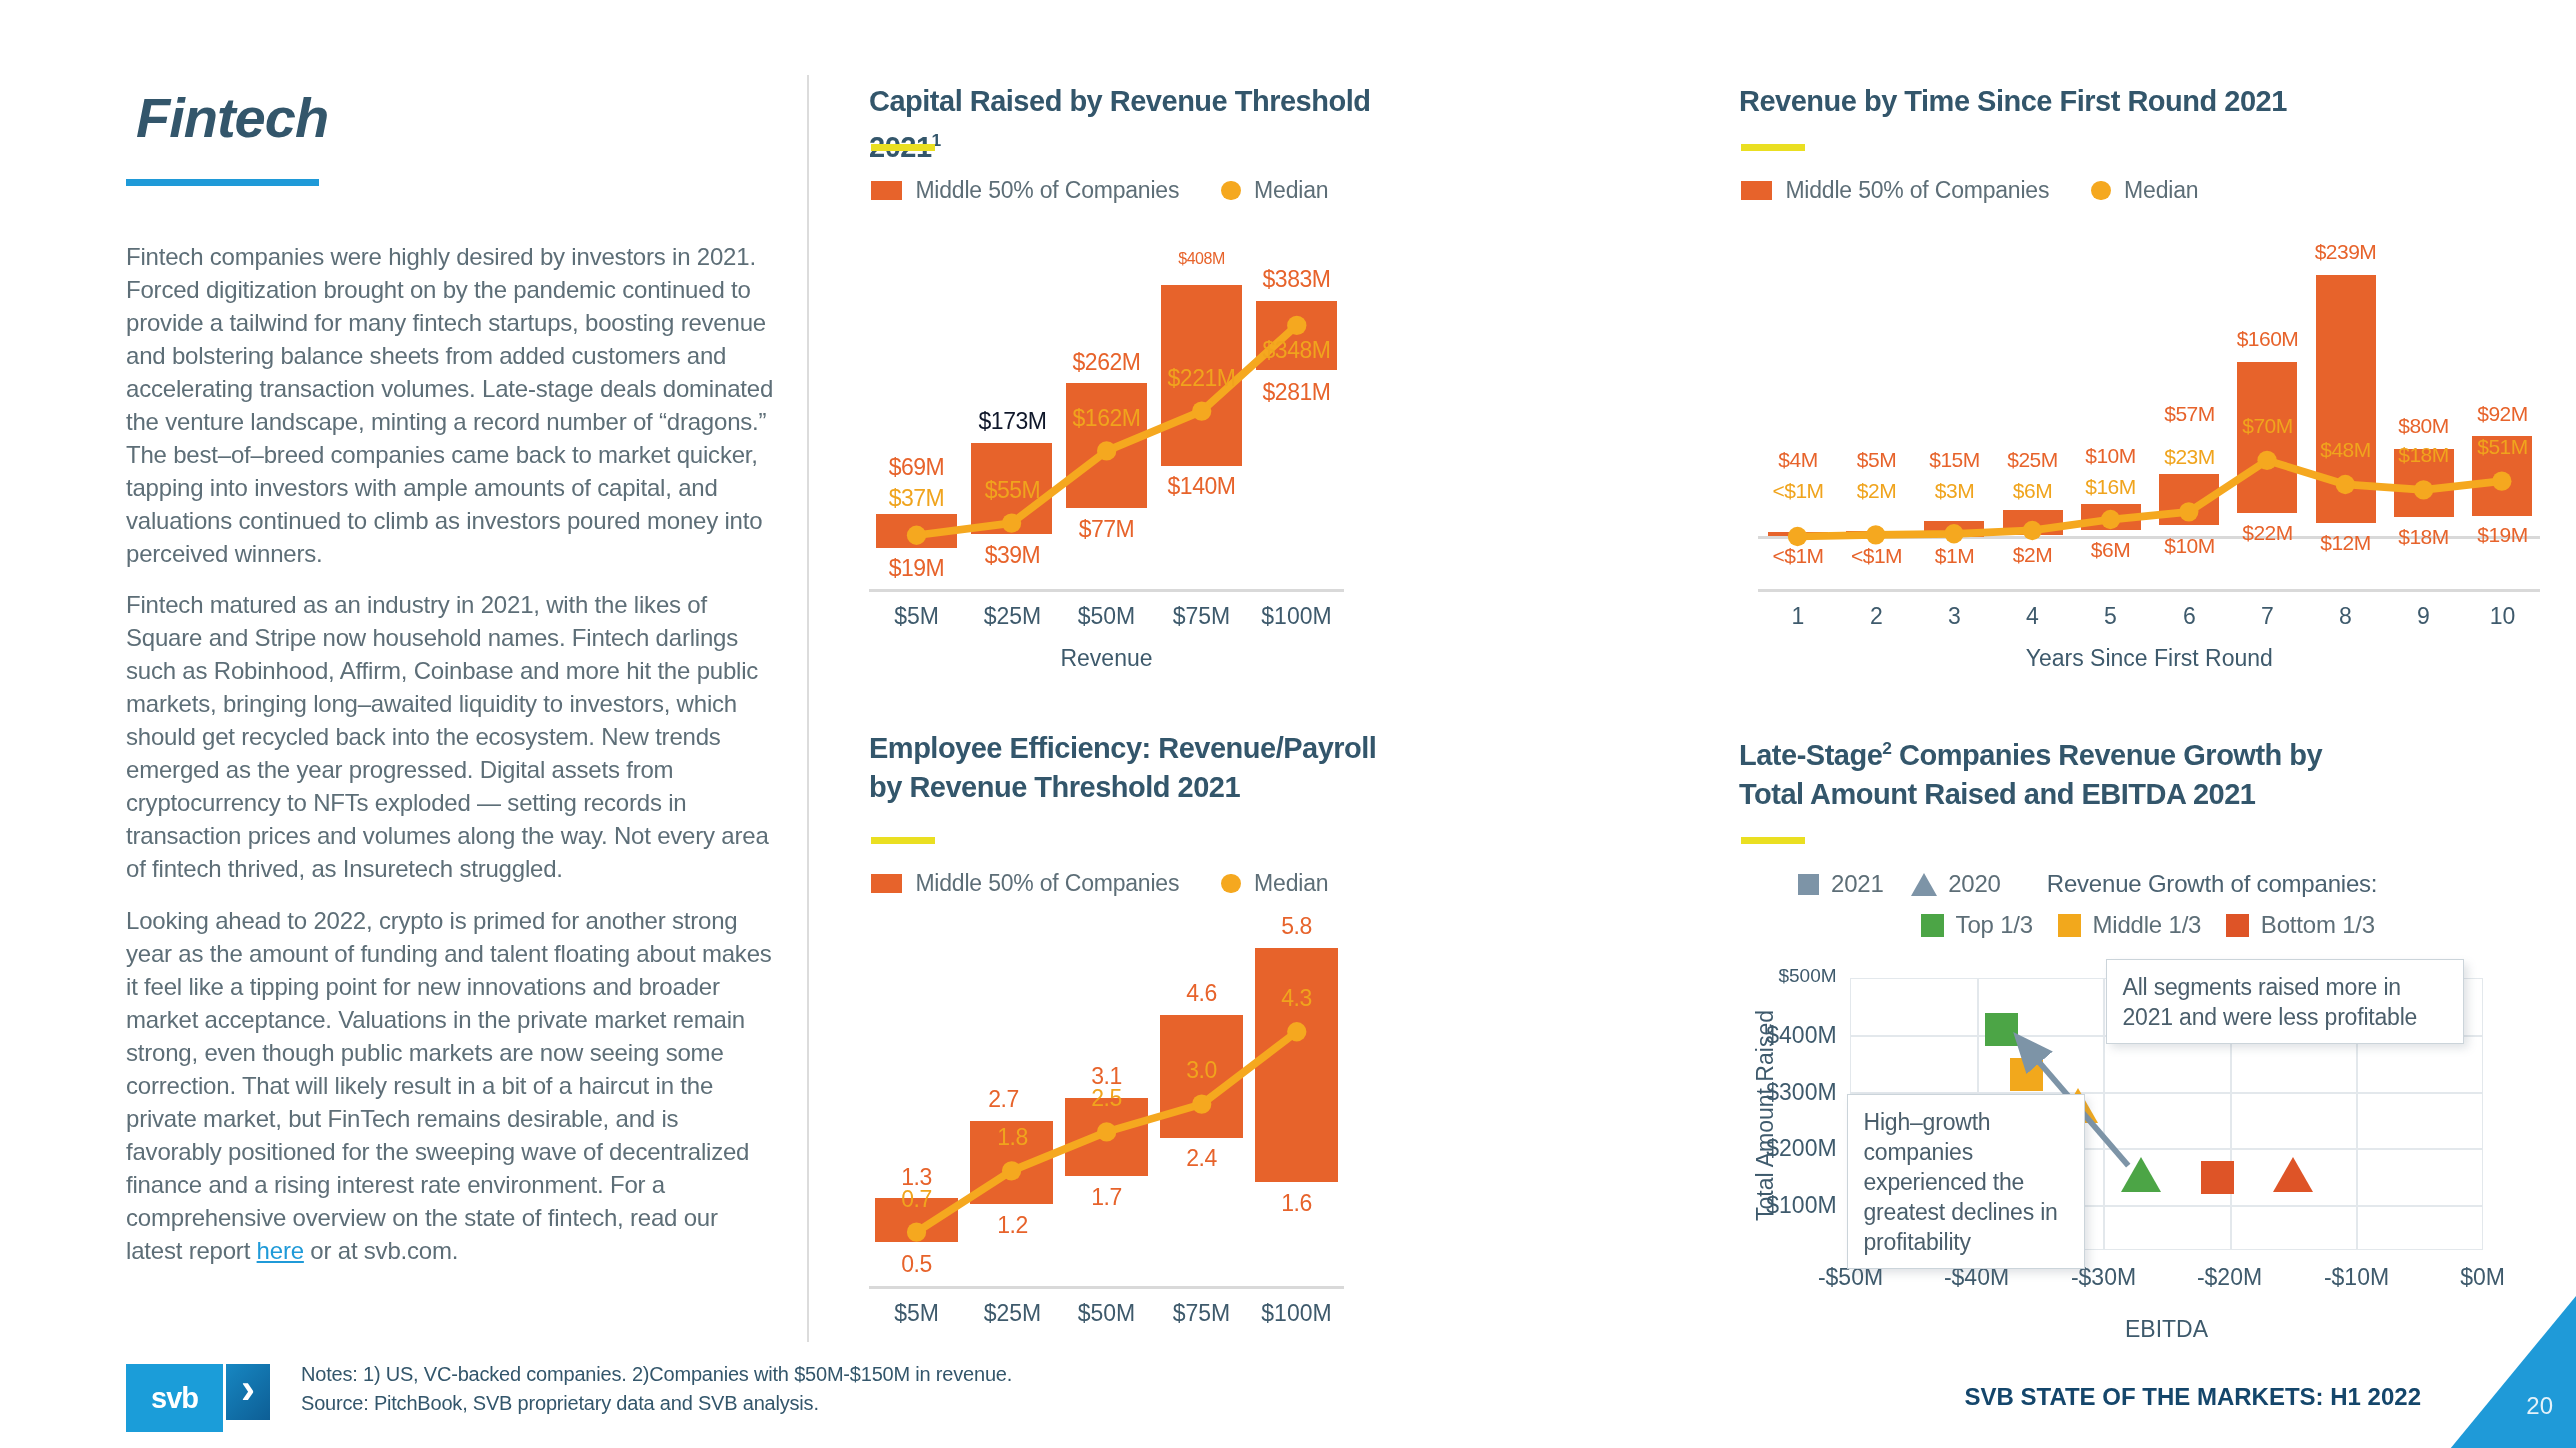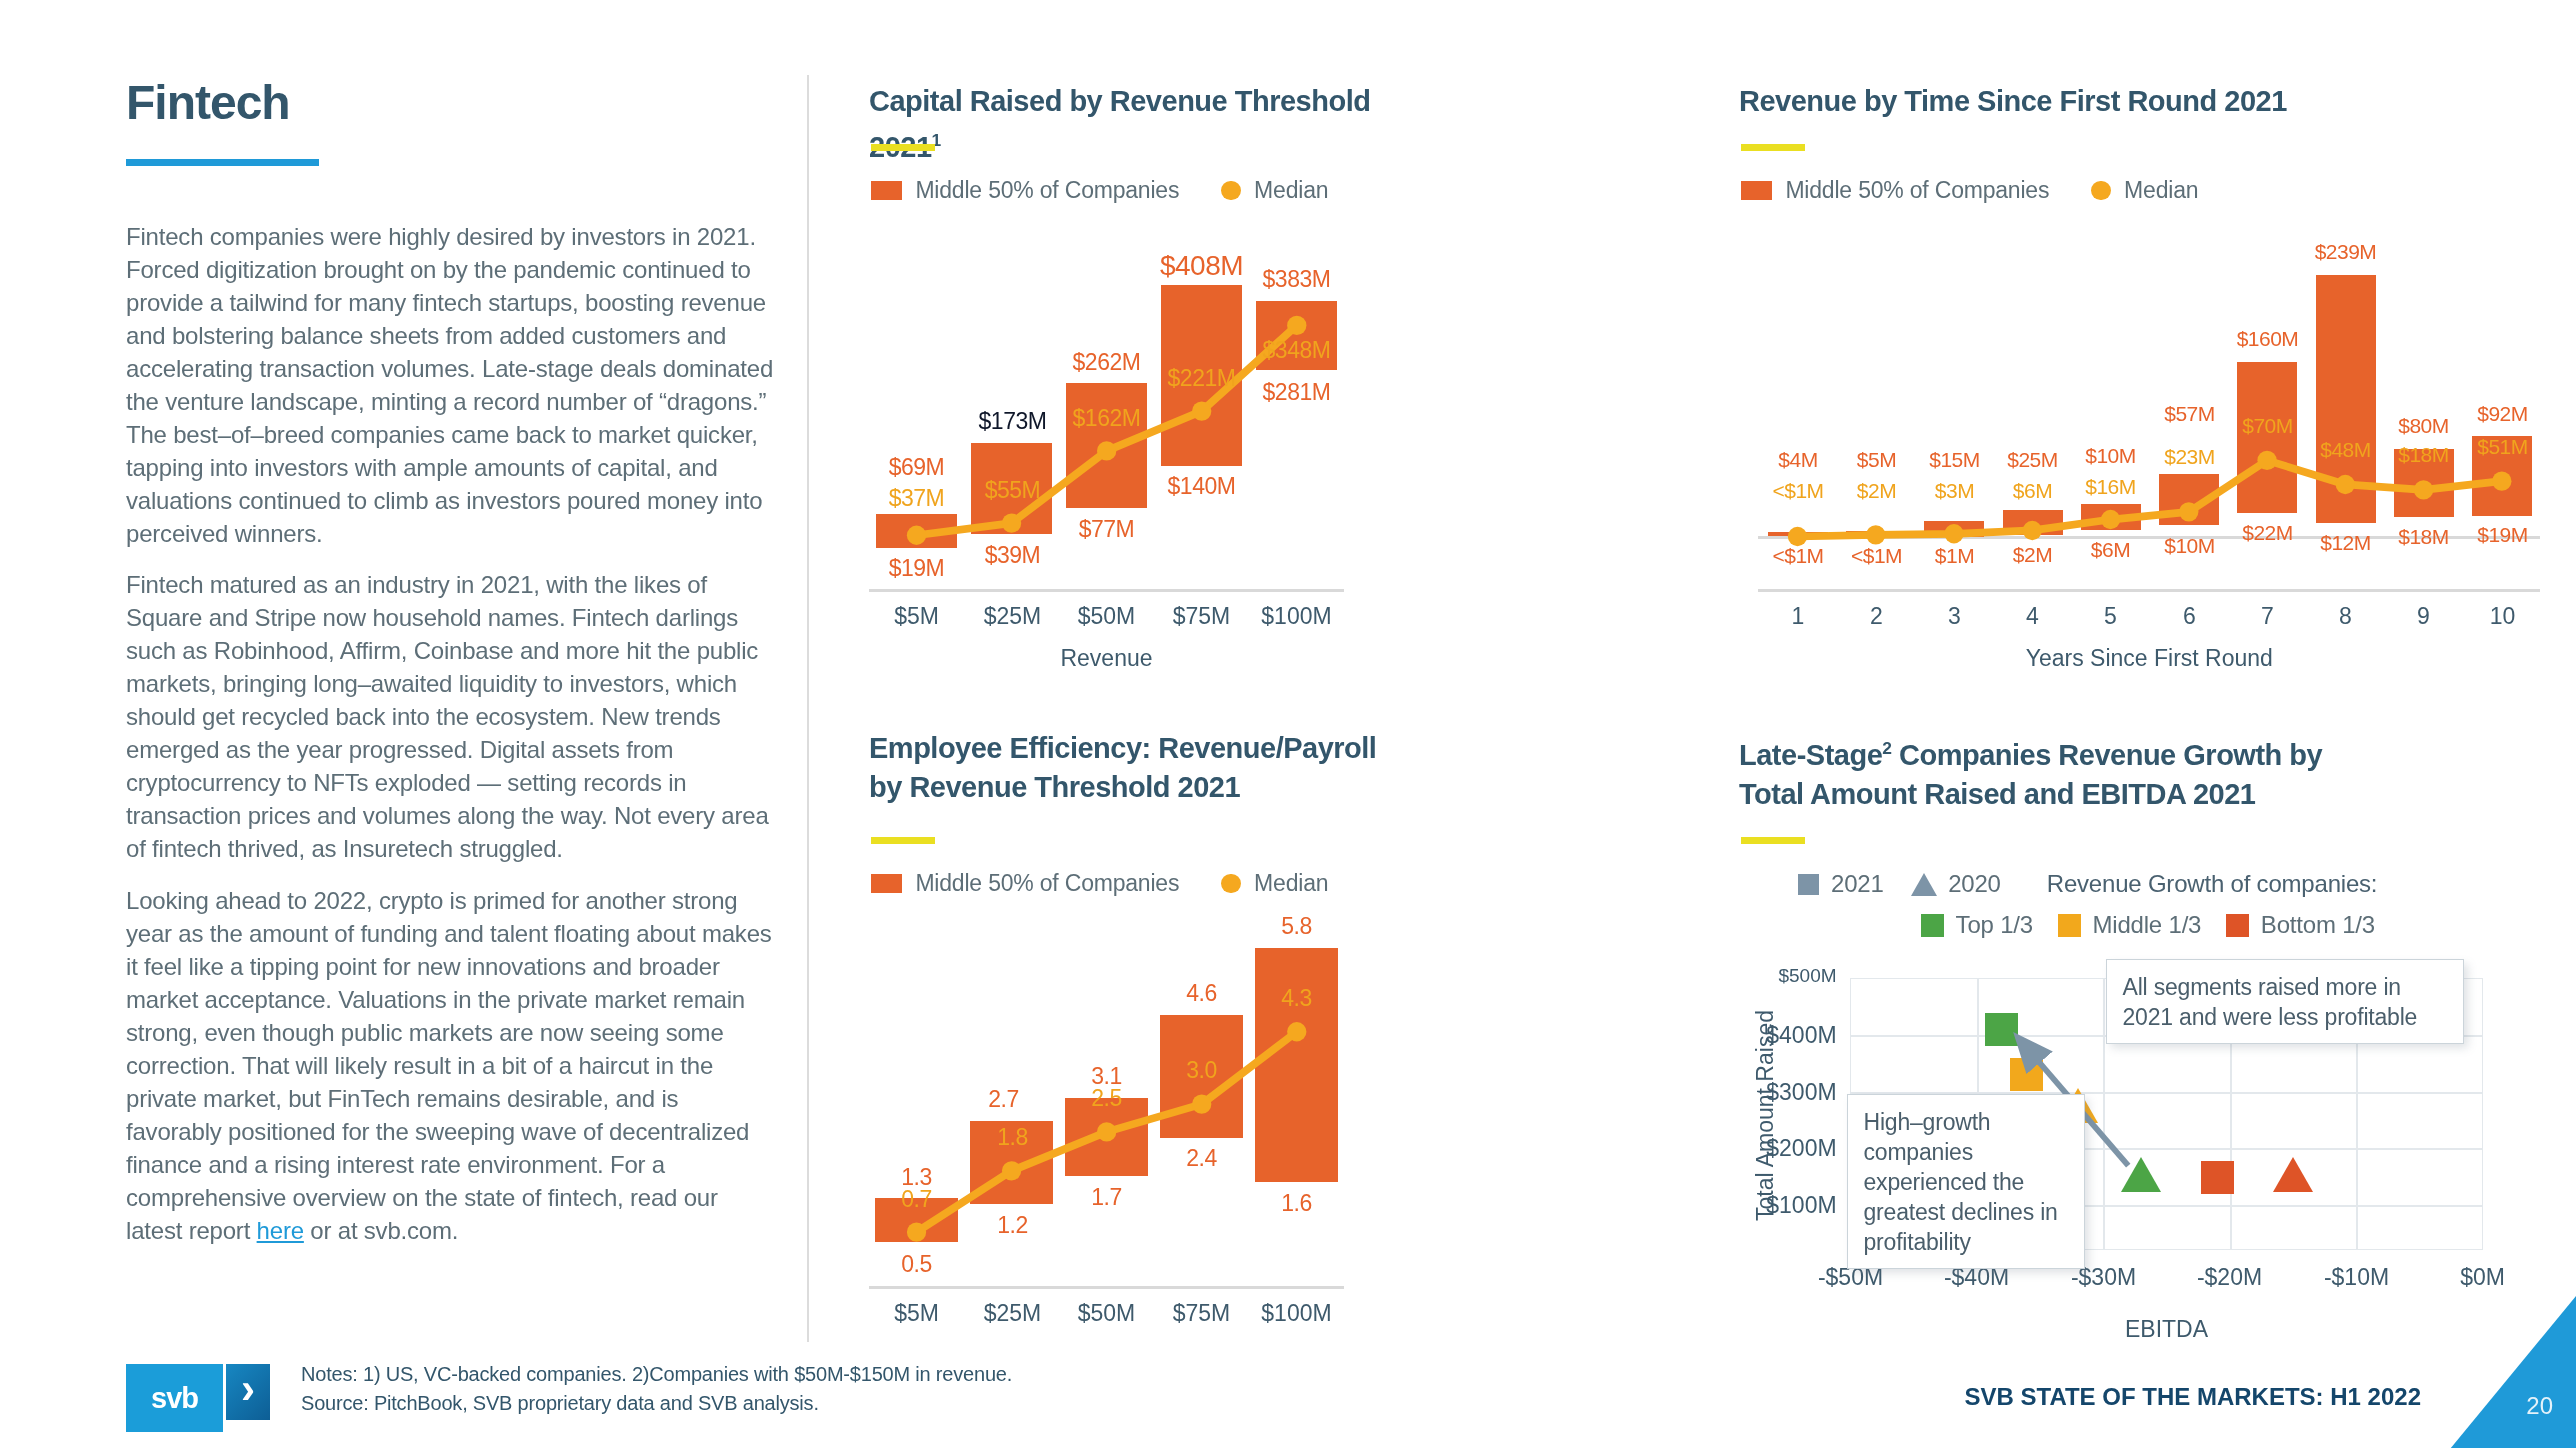--- a/index.html
+++ b/index.html
@@ -6,21 +6,21 @@
     --slate:#33566B; --body-text:#5D6E77; --accent-blue:#1F9AD8; --accent-yellow:#EADF21;
     --bar-orange:#E7632B; --median-yellow:#F5A81F; --navy:#14466B; --rule:#D9D9D9;
     --tick:#3E5A6C; --grid:#E3E8EC; --logo-blue:#1B9DD9; --corner-blue:#1F9AD8;
   }
   html,body{margin:0;padding:0;background:#ffffff;}
   body{font-family:"Liberation Sans","DejaVu Sans",sans-serif;}
   .page{position:relative;width:2576px;height:1449px;background:#fff;overflow:hidden;}
 
   
   .left-col{position:absolute;left:126px;top:75px;width:653px;}
-  .page-title{font-size:48px;font-weight:700;color:var(--slate);margin:0;letter-spacing:-1px;}
+  .page-title{font-size:56px;font-weight:700;color:var(--slate);margin:10px;letter-spacing:-1px;font-style:italic;}
   .title-underline{width:193px;height:6.8px;background:var(--accent-blue);margin-top:29px;}
   .intro{margin-top:54px;}
   .intro p{font-size:24px;line-height:33px;color:var(--body-text);margin:0 0 18.4px 0;letter-spacing:-0.2px;}
   a.link{color:var(--accent-blue);text-decoration:underline;}
 
   .v-divider{position:absolute;left:807px;top:75px;width:1.9px;height:1267px;background:#DCDCDC;}
 
   
   .chart{position:absolute;}
   .chart-title{font-size:29px;line-height:39px;font-weight:700;color:var(--slate);letter-spacing:-0.5px;}
@@ -94,21 +94,21 @@
       <div class="dlabel" style="left: -25px; top: 473px; color: rgb(231, 99, 43); font-size: 23px;">$19M</div>
       <div class="tick" style="left: -25px; top: 521px;">$5M</div>
       <div class="dlabel" style="left: 71px; top: 326px; color: #0f172a; font-size: 23px;">$173M</div>
       <div class="dlabel" style="left: 71px; top: 395px; color: rgb(240, 164, 29); font-size: 23px;">$55M</div>
       <div class="dlabel" style="left: 71px; top: 460px; color: rgb(231, 99, 43); font-size: 23px;">$39M</div>
       <div class="tick" style="left: 71px; top: 521px;">$25M</div>
       <div class="dlabel" style="left: 165px; top: 267px; color: rgb(231, 99, 43); font-size: 23px;">$262M</div>
       <div class="dlabel" style="left: 165px; top: 323px; color: rgb(240, 164, 29); font-size: 23px;">$162M</div>
       <div class="dlabel" style="left: 165px; top: 434px; color: rgb(231, 99, 43); font-size: 23px;">$77M</div>
       <div class="tick" style="left: 165px; top: 521px;">$50M</div>
-      <div class="dlabel" style="left: 260px; top: 168px; color: rgb(231, 99, 43); font-size: 28px;">$408M</div>
+      <div class="dlabel" style="left: 260px; top: 168px; color: rgb(231, 99, 43); font-size: 16px;">$408M</div>
       <div class="dlabel" style="left: 260px; top: 283px; color: rgb(240, 164, 29); font-size: 23px;">$221M</div>
       <div class="dlabel" style="left: 260px; top: 391px; color: rgb(231, 99, 43); font-size: 23px;">$140M</div>
       <div class="tick" style="left: 260px; top: 521px;">$75M</div>
       <div class="dlabel" style="left: 355px; top: 184px; color: rgb(231, 99, 43); font-size: 23px;">$383M</div>
       <div class="dlabel" style="left: 355px; top: 255px; color: rgb(240, 164, 29); font-size: 23px;">$348M</div>
       <div class="dlabel" style="left: 355px; top: 297px; color: rgb(231, 99, 43); font-size: 23px;">$281M</div>
       <div class="tick" style="left: 355px; top: 521px;">$100M</div>
       <div class="axis-title" style="left: 0px; top: 563px; width: 475px;">Revenue</div>
     </section>
   <section class="chart" id="chart-1" style="left: 1739px; top: 82px; width: 831px; height: 628px;">

